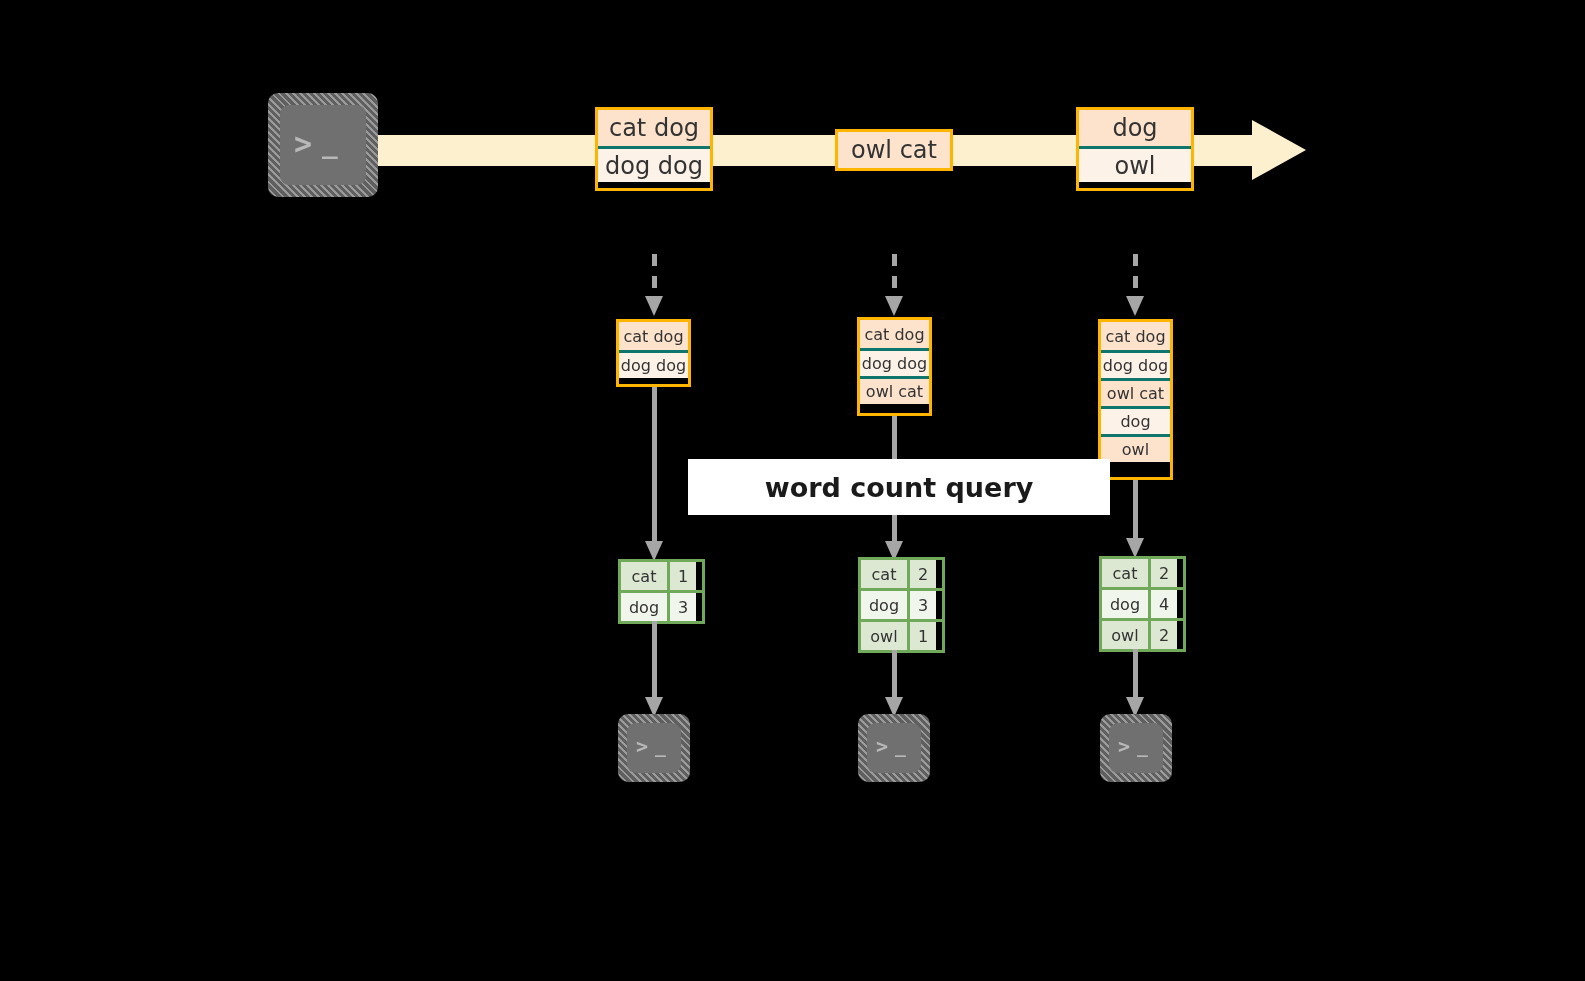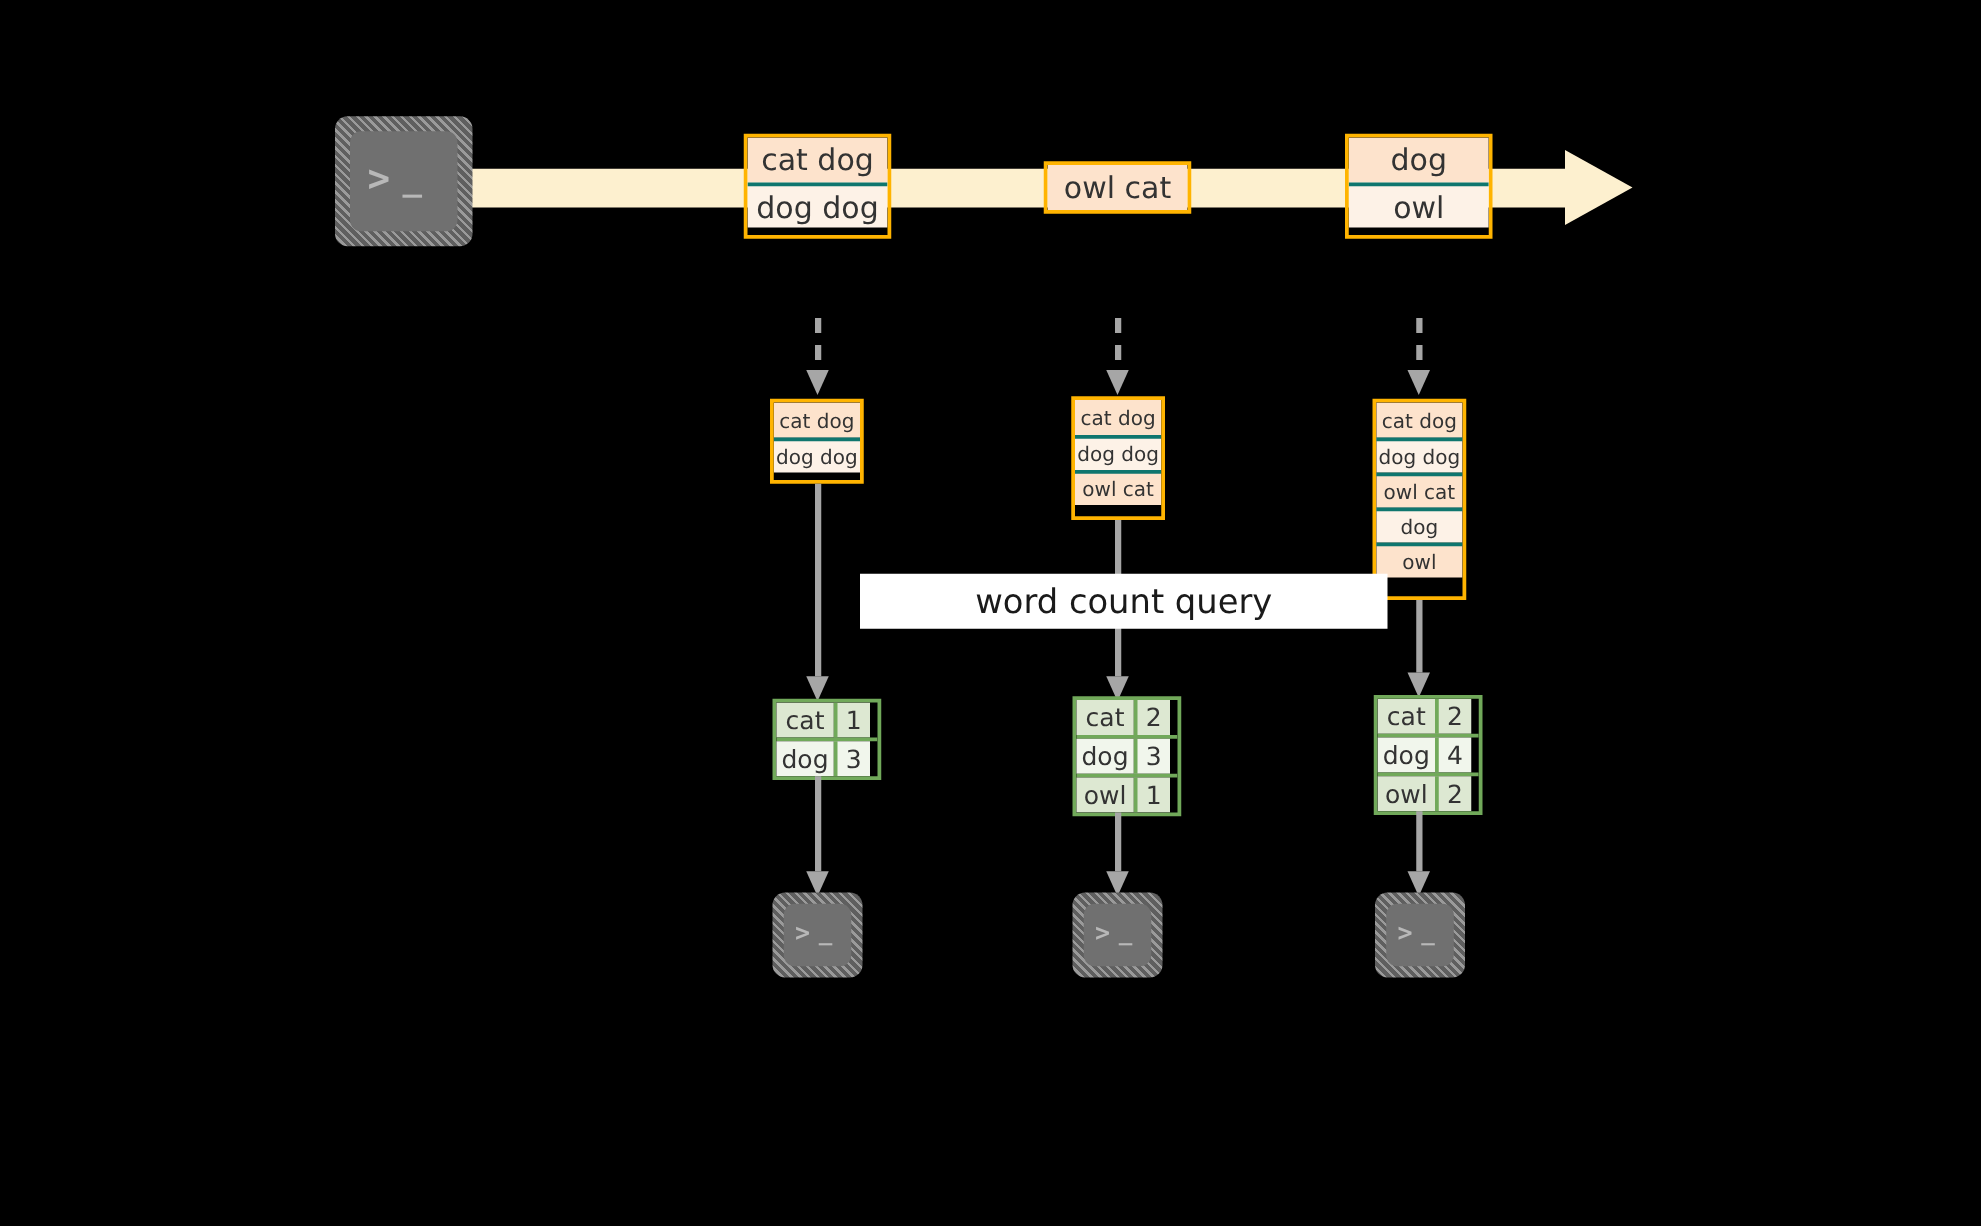--- a/index.html
+++ b/index.html
@@ -98,21 +98,21 @@
   .tbl .trow {
     display: flex;
     height: 28px;
   }
   .tbl .trow + .trow { border-top: 3px solid #71a95a; }
   .tbl .tc {
     box-sizing: border-box;
     display: flex;
     align-items: center;
     justify-content: center;
-    font-size: 20px;
+    font-size: 16px;
     color: #333333;
     white-space: nowrap;
   }
   .tbl .tc.k { width: 46px; }
   .tbl .tc.v { width: 29px; border-left: 3px solid #71a95a; }
   .tbl .trow.shade .tc { background: #dde8d2; }
   .tbl .trow.light .tc { background: #f1f6ec; }
 
   
   .arrow {
@@ -302,15 +302,15 @@
     <div class="head" style="top:48px;"></div>
   </div>
 
   <div class="terminal" style="left:1100px; top:714px; width:72px; height:68px;">
     <div class="hatch"></div>
     <div class="body" style="left:9px; top:9px; right:9px; bottom:9px;"></div>
     <div class="glyph" style="left:18px; top:22px; font-size:20px;">&gt;</div>
     <div class="glyph" style="left:37px; top:24px; font-size:18px;">_</div>
   </div>
 
-  <div class="query-label" style="left:688px; top:459px; width:422px; height:44px;">word count query</div>
+  <div class="query-label" style="left:688px; top:459px; width:422px; height:56px;font-weight:bold;">word count query</div>
 
 </div>
 
 </body></html>

